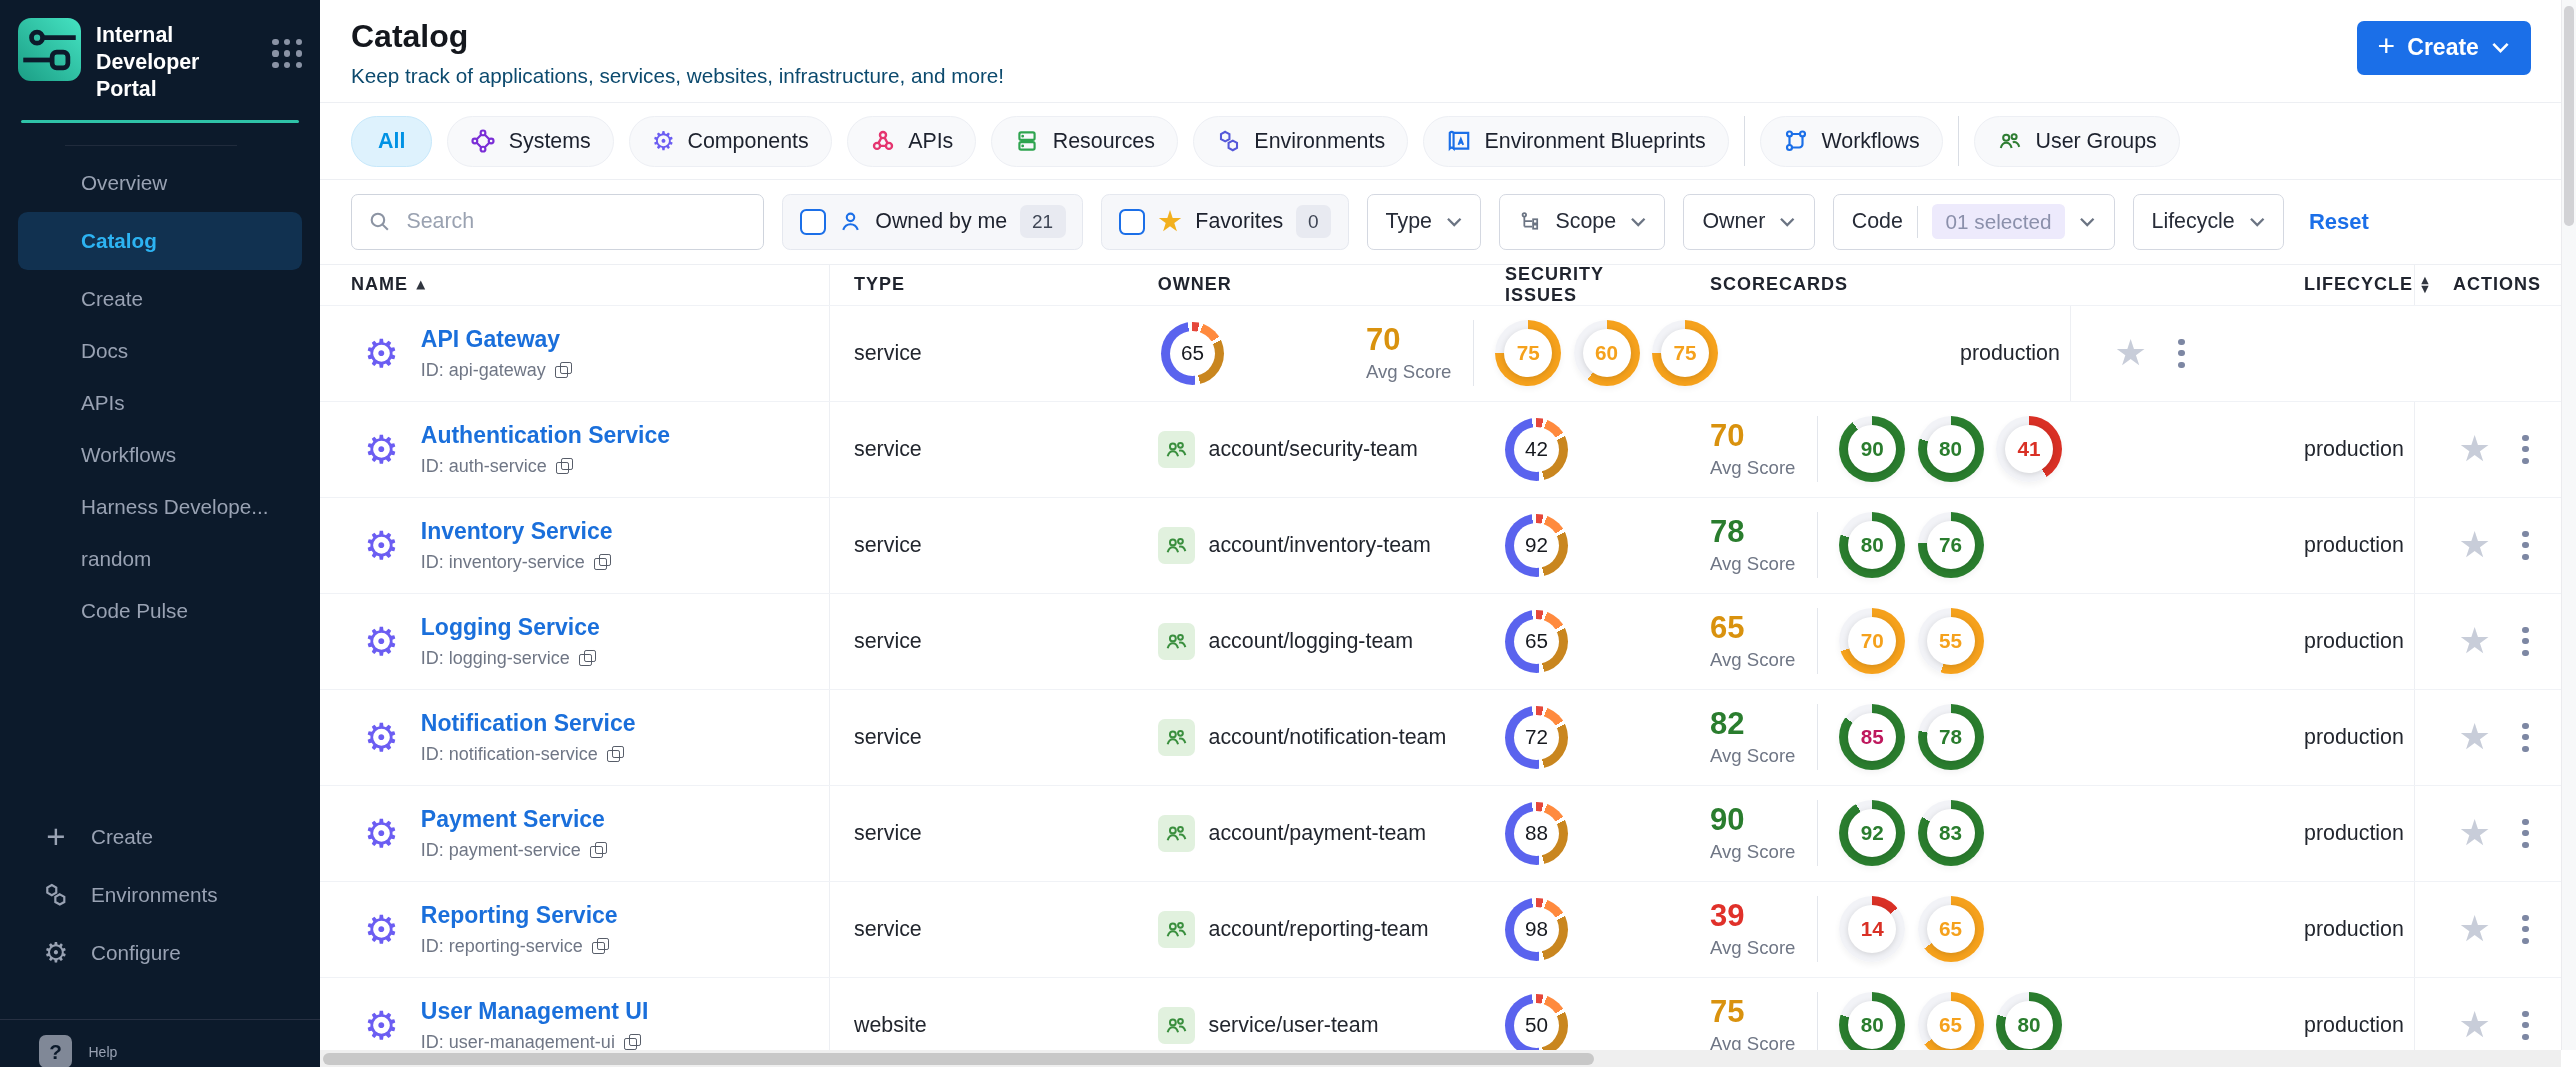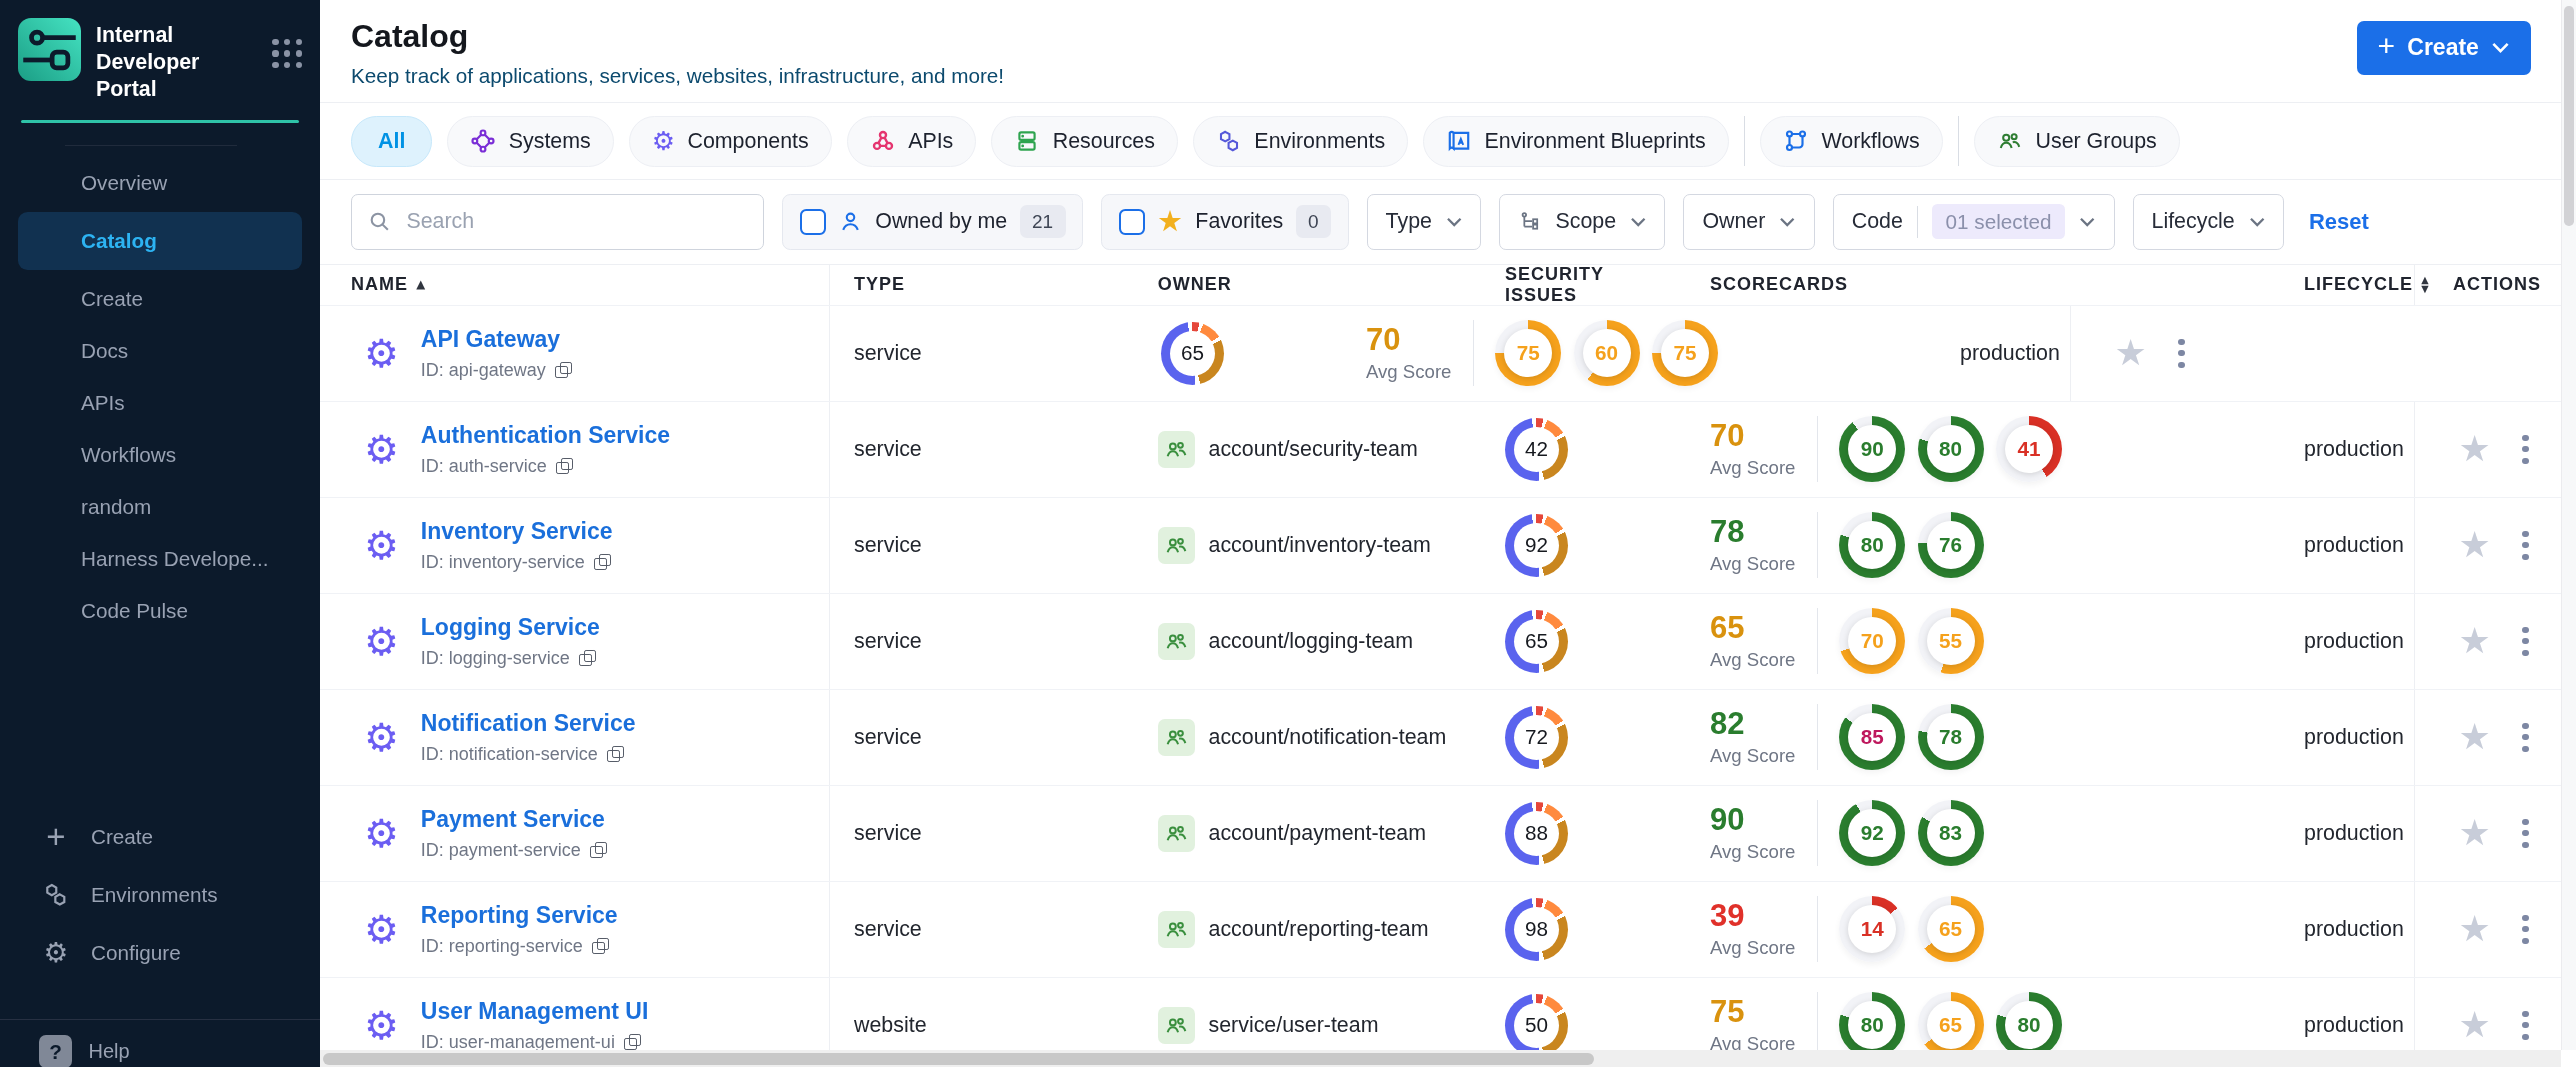--- a/index.html
+++ b/index.html
@@ -27,21 +27,21 @@
   .side-bottom { margin-top:auto; }
   .sb-item { height:58px; display:flex; align-items:center; gap:19px; padding-left:40px;
     font-size:20.7px; color:#99a2b3; cursor:pointer; }
   .sb-ic { width:32px; display:flex; justify-content:center; align-items:center; color:#99a2b3; }
   .sb-plus { font-size:33px; line-height:1; font-weight:300; }
   .glyph { font-family:"DejaVu Sans",sans-serif; line-height:1; }
   .help-divider { height:1.4px; background:#273042; margin-top:37px; }
   .help-row { display:flex; align-items:center; gap:16.5px; padding:15px 0 0 39px; }
   .help-ic { width:33px; height:33px; border-radius:6.9px; background:#808897; color:#0c1a2b;
     font-weight:700; font-size:20.7px; display:flex; align-items:center; justify-content:center; flex:none; }
-  .help-label { font-size:20px; }
+  .help-label { font-size:14px; }
 
   
   .main { flex:1; min-width:0; position:relative; display:flex; flex-direction:column; background:#fff; overflow:hidden; }
 
   .page-header { padding:19px 31px 15px; border-bottom:1.4px solid #edeff3; position:relative; }
   .page-title { font-size:32px; font-weight:700; color:#14171d; line-height:34px; }
   .page-subtitle { font-size:20.7px; color:#0c4a6e; margin-top:11px; line-height:23.4px; }
   .create-btn { position:absolute; top:20.7px; right:45px; height:54px; background:#1b6fe8; border:none;
     border-radius:6.9px; color:#fff; font-size:23px; font-weight:600; display:flex; align-items:center;
     gap:12.4px; padding:0 20.7px; font-family:inherit; cursor:pointer; }
@@ -173,22 +173,22 @@
   </div>
   <div class="teal-line"></div>
   <div class="nav-divider"></div>
   <nav class="nav">
     <div class="nav-item">Overview</div>
     <div class="nav-item active">Catalog</div>
     <div class="nav-item">Create</div>
     <div class="nav-item">Docs</div>
     <div class="nav-item">APIs</div>
     <div class="nav-item">Workflows</div>
+    <div class="nav-item">Harness Develope...</div>
     <div class="nav-item">random</div>
-    <div class="nav-item">Harness Develope...</div>
     <div class="nav-item">Code Pulse</div>
   </nav>
   <div class="side-bottom">
     <div class="sb-item">
       <span class="sb-ic sb-plus">+</span>
       <span>Create</span>
     </div>
     <div class="sb-item">
       <span class="sb-ic">
         <svg width="27.6" height="27.6" viewBox="0 0 24 24" fill="none" stroke="#99a2b3" stroke-width="1.9">

